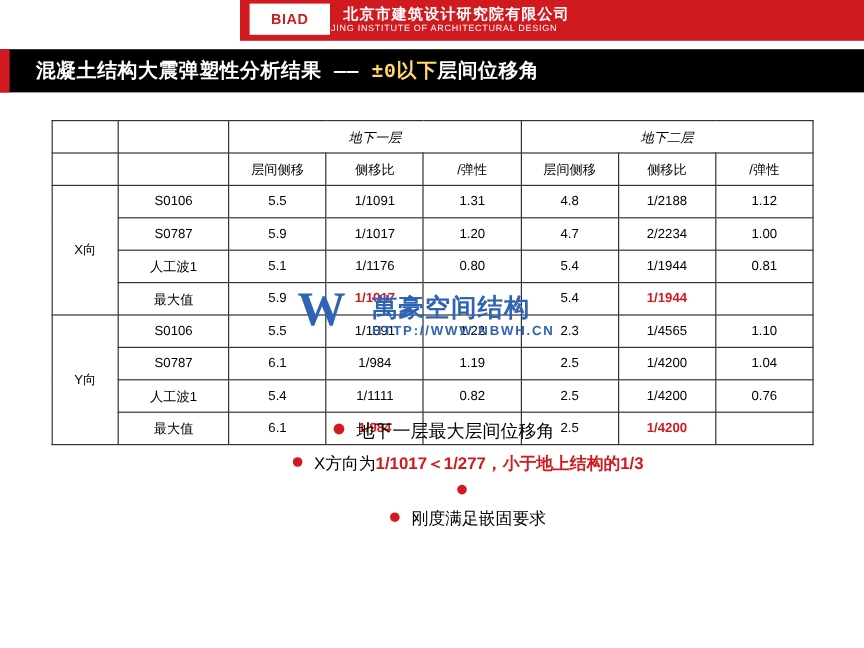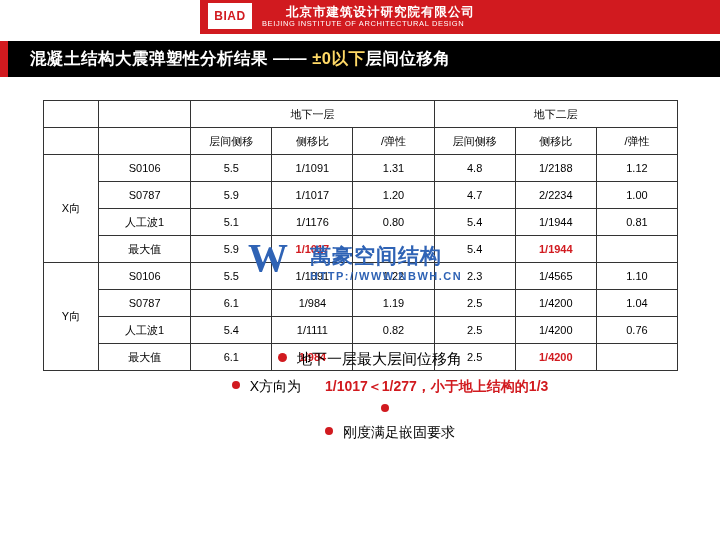--- a/index.html
+++ b/index.html
@@ -26,21 +26,21 @@
   .header-band {
     position: absolute;
     top: 0; left: 200px;
     width: 520px;
     height: 34px;
     background: #d11a1f;
   }
   .logo-box {
     position: absolute;
     top: 3px; left: 208px;
-    width: 44px; height: 26px;
+    width: 67px; height: 26px;
     background: #ffffff;
     color: #d11a1f;
     font-size: 12px;
     font-weight: bold;
     text-align: center;
     line-height: 26px;
     letter-spacing: 0.5px;
   }
   .header-cn {
     position: absolute;
@@ -74,20 +74,21 @@
     background: #d11a1f;
   }
   .title-text {
     position: absolute;
     top: 48px; left: 30px;
     color: #ffffff;
     font-size: 16.5px;
     font-weight: bold;
     letter-spacing: 0.5px;
     white-space: nowrap;
+    font-family: Liberation Mono, monospace;
   }
   .title-text .accent {
     color: #ffd966;
   }
 
   
   .table-wrap {
     position: absolute;
     top: 100px; left: 43px;
     width: 635px;
@@ -104,21 +105,21 @@
     text-align: center;
     height: 26px;
     padding: 0;
     color: #000000;
     background: #ffffff;
   }
   .col-dir { width: 55px; }
   .col-case { width: 92px; }
   .col-val { width: 81px; }
   .red { color: #d11a1f; font-weight: bold; }
-  .grouphdr { font-size: 11px; }
+  .grouphdr { font-size: 11px; font-style: italic; }
 
   
   .watermark {
     position: absolute;
     top: 238px; left: 248px;
     width: 270px;
     height: 56px;
     pointer-events: none;
   }
   .wm-logo {
@@ -169,21 +170,21 @@
     position: relative;
     top: -2px;
   }
   .dot.small { width: 8px; height: 8px; }
   .btext {
     font-size: 15px;
     color: #000000;
     white-space: nowrap;
   }
   .btext.lvl2 { font-size: 14px; }
-  .btext .red { color: #d11a1f; font-weight: bold; padding-left: 24px; }
+  .btext .red { color: #d11a1f; font-weight: bold; }
 </style>
 </head>
 <body>
 
 <div class="header">
   <div class="header-band"></div>
   <div class="logo-box">BIAD</div>
   <div class="header-cn">北京市建筑设计研究院有限公司</div>
   <div class="header-en">BEIJING INSTITUTE OF ARCHITECTURAL DESIGN</div>
 </div>

